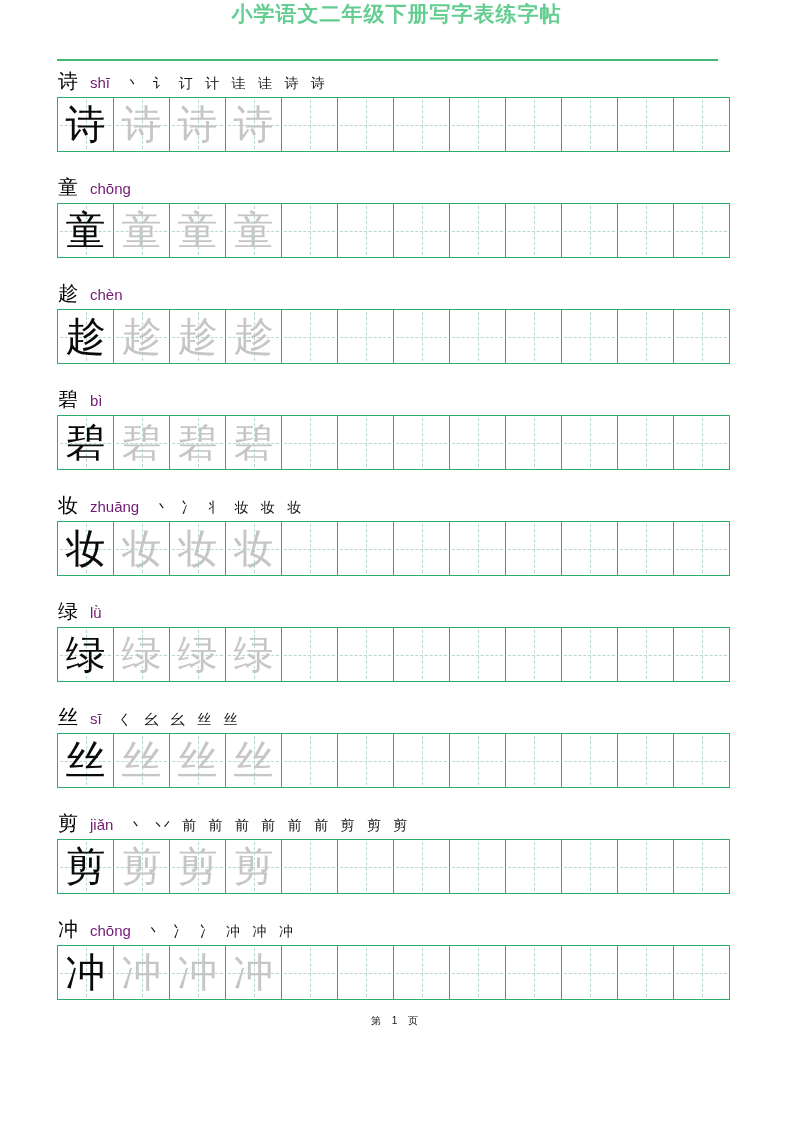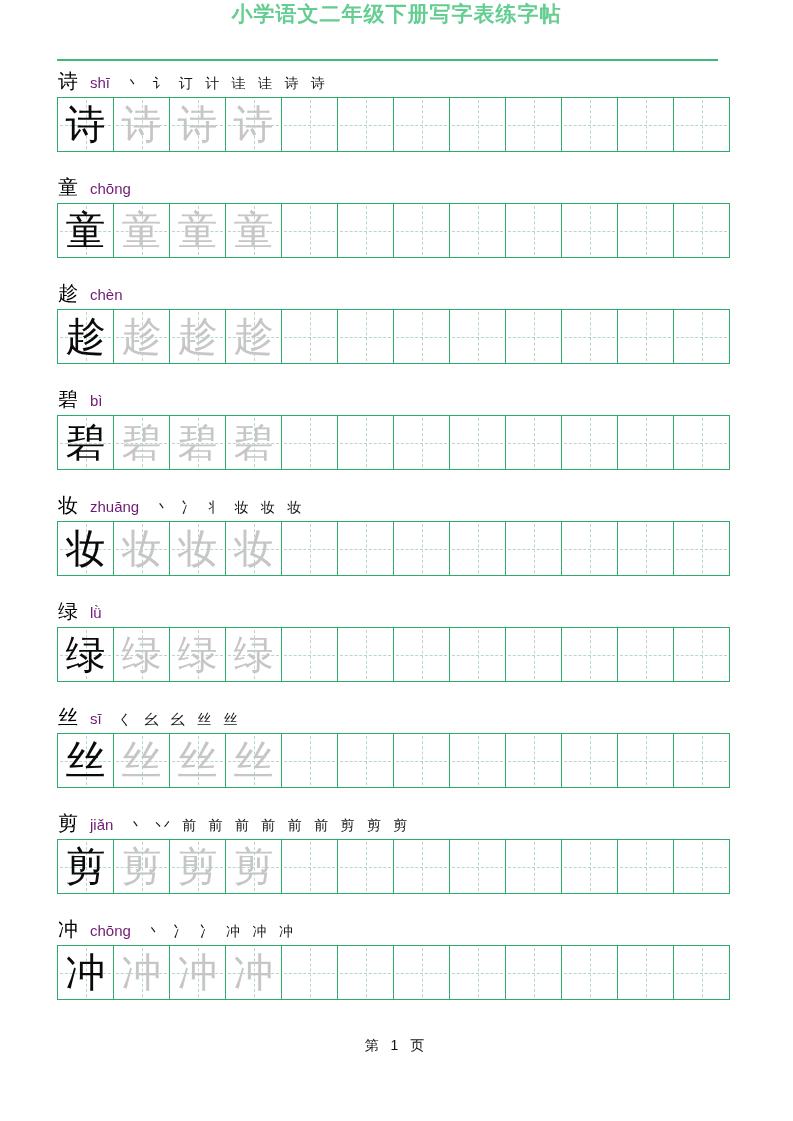--- a/index.html
+++ b/index.html
@@ -26,21 +26,21 @@
   td.cell::before{content:'';position:absolute;left:50%;top:2px;bottom:2px;
                   border-left:1px dashed #b6d8c6;}
   td.cell::after{content:'';position:absolute;top:50%;left:2px;right:2px;
                  border-top:1px dashed #b6d8c6;}
   .ch{position:absolute;inset:0;display:flex;align-items:center;justify-content:center;
       font-size:40px;line-height:1;z-index:1;font-style:normal;
       font-family:"Liberation Serif","DejaVu Serif",serif;}
   .model{color:#0a0a0a;}
   .trace{color:#c6c6c6;}
 
-  .footer{margin-top:37px;text-align:center;font-size:14px;color:#111;letter-spacing:4px;}
+  .footer{margin-top:14px;text-align:center;font-size:10px;color:#111;letter-spacing:4px;}
 </style>
 </head>
 <body>
 
 <div class="sheet">
 
   <div class="title">小学语文二年级下册写字表练字帖</div>
 
   <div class="rule"></div>
 

